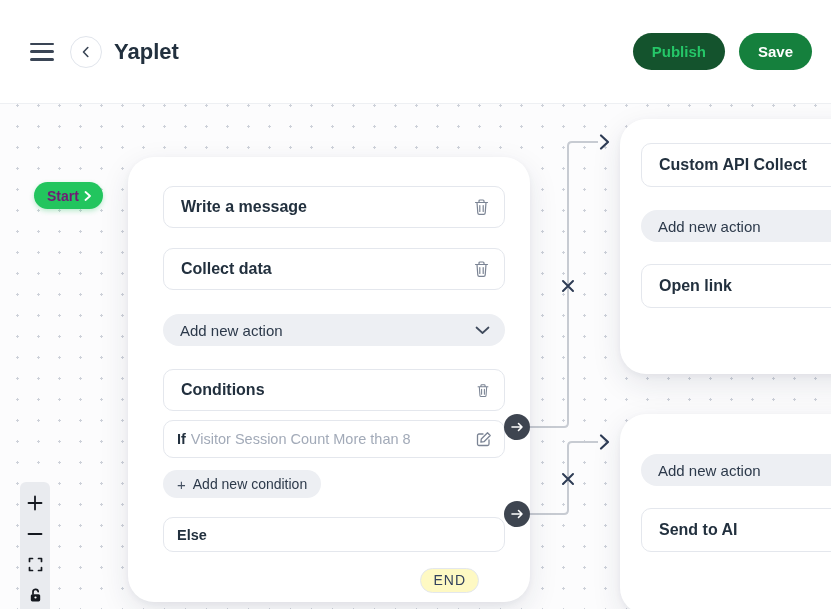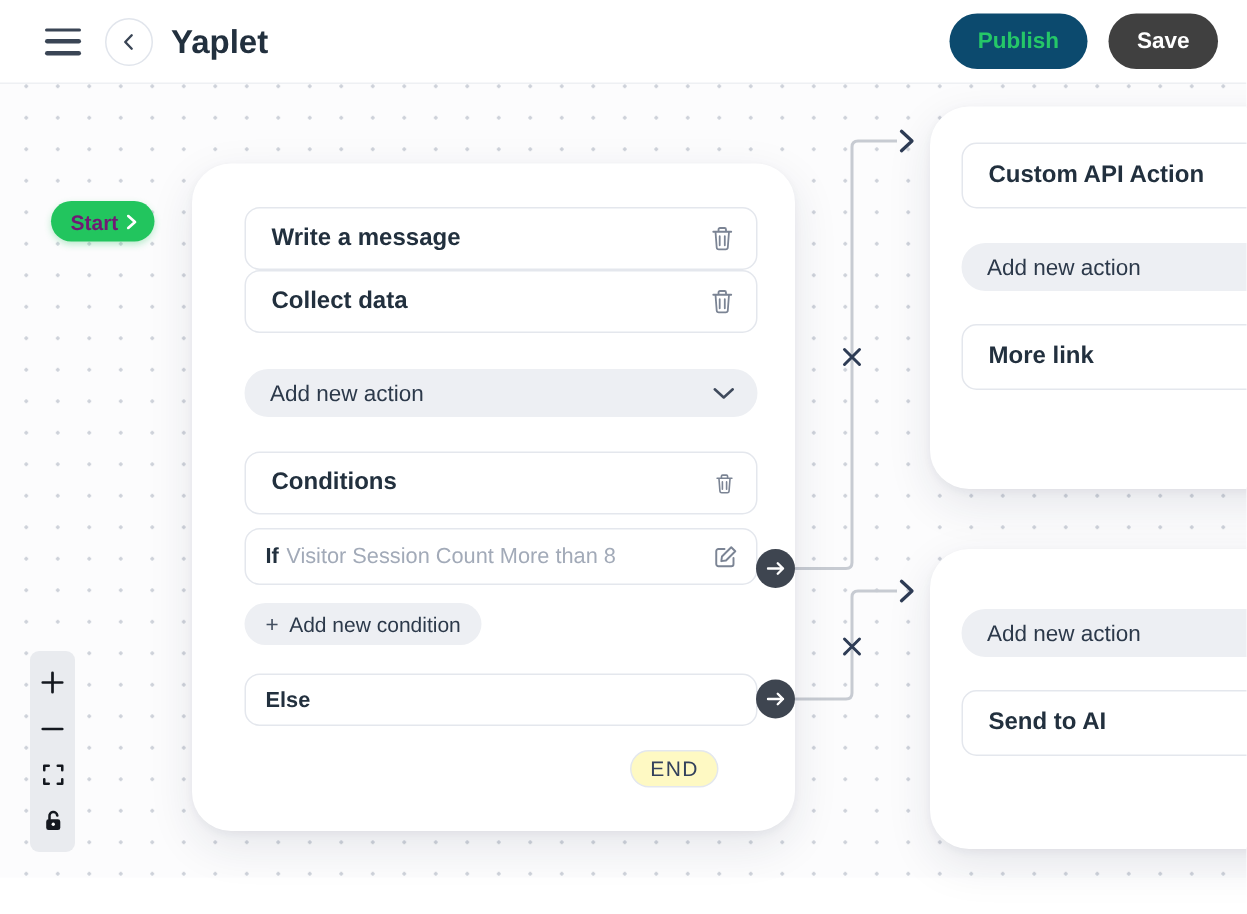--- a/index.html
+++ b/index.html
@@ -1,34 +1,34 @@
 <!DOCTYPE html>
 <html><head>
 <meta charset="utf-8">
 <style>
   * { margin:0; padding:0; box-sizing:border-box; }
   html,body { width:831px; height:609px; overflow:hidden; background:#fff;
     font-family:"Liberation Sans", sans-serif; color:#22303e; }
 
   
-  .header { position:relative; height:56px; background:#fff;
+  .header { position:relative; height:104px; background:#fff;
     border-bottom:1px solid #eef0f3; display:flex; align-items:center; }
   .hamburger { width:24px; height:18px; margin-left:30px; display:flex;
     flex-direction:column; justify-content:space-between; cursor:pointer; }
   .hamburger span { display:block; height:2.6px; background:#3a4555; border-radius:2px; }
   .back-btn { width:32px; height:32px; margin-left:16px; border:1px solid #e1e5ec;
     border-radius:50%; background:#fff; display:flex; align-items:center;
     justify-content:center; cursor:pointer; }
   .page-title { margin-left:12px; font-size:22px; font-weight:700; color:#22303e; }
   .header-right { position:absolute; right:19px; top:0; height:100%;
     display:flex; align-items:center; gap:14px; }
   .btn { border:none; border-radius:20px; font-size:15px; font-weight:600;
     padding:10px 19px; cursor:pointer; font-family:inherit; }
-  .btn-publish { background:#0c4a6e; color:#25c768;text-align:center; }
-  .btn-save { background:#404040; color:#fff; }
+  .btn-publish { background:#14532d; color:#25c768;text-align:center; }
+  .btn-save { background:#15803d; color:#fff; }
 
   
   .canvas { position:relative; width:831px; height:529px; background:#fcfcfd;
     background-image:radial-gradient(#cdd1d9 1px, transparent 1.35px);
     background-size:21px 21px; background-position:7px 12px; }
   .connector-svg { position:absolute; left:0; top:0; z-index:1; pointer-events:none; }
 
   
   .start-pill { position:absolute; left:34px; top:78px; z-index:2; height:27px;
     background:#22c55e; color:#701a75; border-radius:14px; display:flex;
@@ -83,21 +83,21 @@
     align-items:center; }
 
   
   .zoom-panel { position:absolute; left:20px; top:378px; width:30px; z-index:4;
     background:#e9ebef; border-radius:6px; padding:5px 0; display:flex;
     flex-direction:column; align-items:center; }
   .zoom-btn { width:30px; height:31px; background:none; border:none; display:flex;
     align-items:center; justify-content:center; cursor:pointer; color:#14181f;
     font-size:21px; }
 
-  .mt8 { margin-top:0; } .mt24 { margin-top:24px; } .mt23 { margin-top:23px; }
+  .mt8 { margin-top:20px; } .mt24 { margin-top:24px; } .mt23 { margin-top:23px; }
   .mt22 { margin-top:22px; } .mt9 { margin-top:9px; }
 </style>
 </head>
 <body>
 
 <div class="header">
   <div class="hamburger">
     <span></span>
       <span></span>
       <span></span>
@@ -203,27 +203,27 @@
     </svg>
   </button>
   <button class="port-btn port-else">
     <svg width="13" height="10" viewBox="0 0 13 10">
       <path d="M1 5 H11 M7.5 1.5 L11 5 L7.5 8.5" fill="none" stroke="#fff" stroke-width="1.6" stroke-linecap="round" stroke-linejoin="round"></path>
     </svg>
   </button>
 
   <div class="node node-tr">
     <div class="action-row row-wide" style="height:44px;">
-      <span class="label">Custom API Action</span>
+      <span class="label">Custom API Collect</span>
     </div>
     <div class="add-action tr mt23">
       <span>Add new action</span>
     </div>
     <div class="action-row row-wide mt22" style="height:44px;">
-      <span class="label">More link</span>
+      <span class="label">Open link</span>
     </div>
   </div>
 
   <div class="node node-br">
     <div class="add-action tr">
       <span>Add new action</span>
     </div>
     <div class="action-row row-wide mt22" style="height:44px;">
       <span class="label">Send to AI</span>
     </div>

